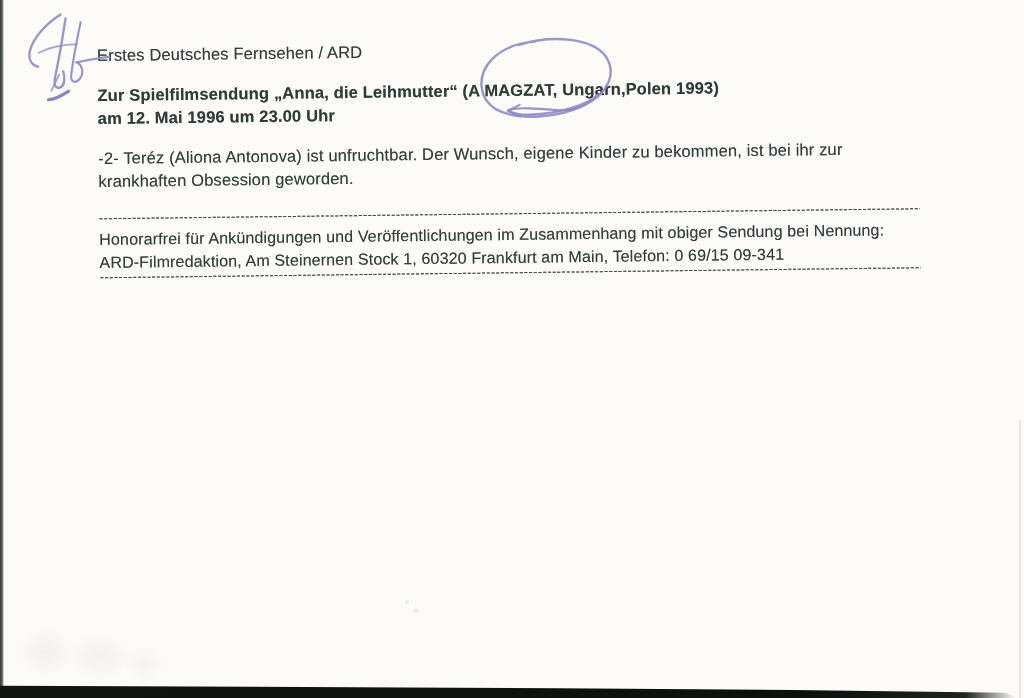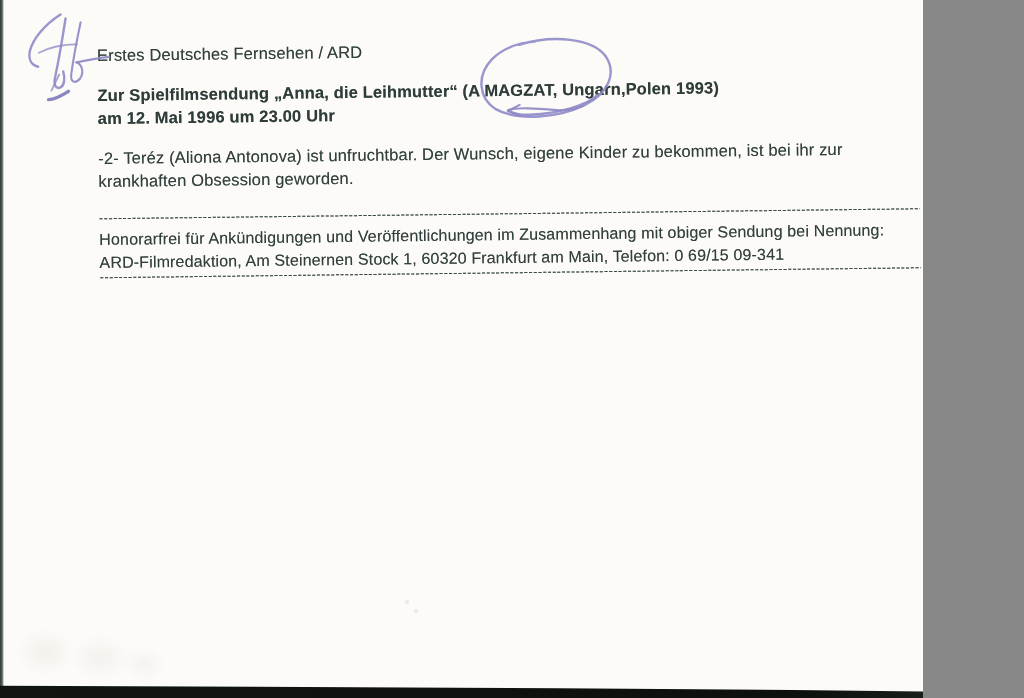--- a/index.html
+++ b/index.html
@@ -4,21 +4,21 @@
 <style>
   :root{
     --paper:#fcfbf8;
     --ink-text:#31403c;
     --pen-ink:#8f8ac6;
     --scan-edge:#0e130f;
   }
   html,body{margin:0;padding:0;background:#888;}
   .scan{
     position:relative;
-    width:923px;height:698px;
+    width:1024px;height:698px;
     background:var(--paper,#fcfbf8);
     overflow:hidden;
     font-family:"Liberation Sans","DejaVu Sans",sans-serif;
     color:var(--ink-text,#31403c);
   }
   
   .edge-left{
     position:absolute;left:0;top:0;width:4px;height:698px;
     background:linear-gradient(to right,#323b35,#59615b 55%,rgba(120,128,122,0) 100%);
   }

